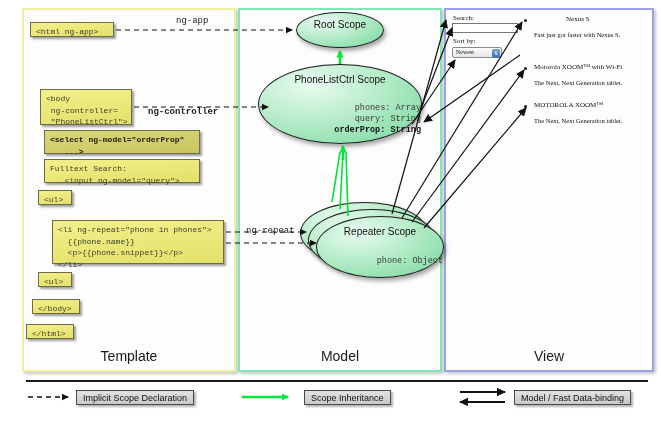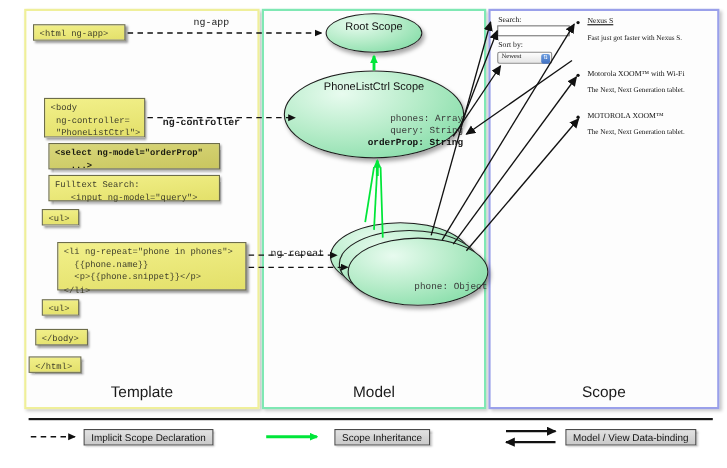--- a/index.html
+++ b/index.html
@@ -72,21 +72,21 @@
 
 <div id="stage">
 
   <div class="col" id="col-template">
     <div class="col-label">Template</div>
   </div>
   <div class="col" id="col-model">
     <div class="col-label">Model</div>
   </div>
   <div class="col" id="col-view">
-    <div class="col-label">Scope</div>
+    <div class="col-label">View</div>
   </div>
 
   <div class="codebox" style="left:30px;top:22px;width:84px;height:15px;">&lt;html ng-app&gt;</div>
 
   <div class="codebox" style="left:40px;top:89px;width:92px;height:36px;">&lt;body
  ng-controller=
  "PhoneListCtrl"&gt;</div>
 
   <div class="codebox dark" style="left:44px;top:130px;width:156px;height:24px;">&lt;select ng-model="orderProp"
    ...&gt;</div>
@@ -116,34 +116,36 @@
     <div class="etitle" style="top:9px;">PhoneListCtrl
 Scope</div>
     <div class="eprops" style="top:38px;">phones: Array</div>
     <div class="eprops" style="top:49px;">query: String</div>
     <div class="eprops" style="top:60px;color:#111;font-weight:bold;">orderProp: String</div>
   </div>
 
   <div class="ellipse" style="left:300px;top:202px;width:128px;height:62px;"></div>
   <div class="ellipse" style="left:308px;top:209px;width:128px;height:62px;"></div>
   <div class="ellipse" style="left:316px;top:216px;width:128px;height:62px;">
+    <div class="etitle" style="top:9px;">Repeater
+Scope</div>
     <div class="eprops" style="top:39px;">phone: Object</div>
   </div>
 
   <div class="v-label" style="left:453px;top:14px;">Search:</div>
   <div id="v-search-input" title=""></div>
 
   <div class="v-label" style="left:453px;top:37px;">Sort by:</div>
   <div id="v-select">
     <span>Newest</span>
     <span class="arrowbtn">⇅</span>
   </div>
 
   <div class="v-bullet" style="left:524px;top:19px;"></div>
-  <div class="v-item" style="left:534px;top:15px;text-decoration:underline;">Nexus S</div>
+  <div class="v-item" style="left:566px;top:15px;">Nexus S</div>
   <div class="v-desc" style="left:534px;top:31px;">Fast just got faster with Nexus S.</div>
 
   <div class="v-bullet" style="left:524px;top:67px;"></div>
   <div class="v-item" style="left:534px;top:63px;">Motorola XOOM™ with Wi-Fi</div>
   <div class="v-desc" style="left:534px;top:79px;">The Next, Next Generation tablet.</div>
 
   <div class="v-bullet" style="left:524px;top:105px;"></div>
   <div class="v-item" style="left:534px;top:101px;">MOTOROLA XOOM™</div>
   <div class="v-desc" style="left:534px;top:117px;">The Next, Next Generation tablet.</div>
 
@@ -213,15 +215,15 @@
       <line x1="242" y1="397" x2="288" y2="397" stroke="#00e639" stroke-width="2.6" marker-end="url(#ah-green)"></line>
     </g>
     <g>
       <line x1="460" y1="392" x2="505" y2="392" stroke="#111" stroke-width="2" marker-end="url(#ah-black-lg)"></line>
       <line x1="505" y1="402" x2="460" y2="402" stroke="#111" stroke-width="2" marker-end="url(#ah-black-lg)"></line>
     </g>
   </svg>
 
   <div class="legend-box" style="left:76px;top:390px;height:15px;">Implicit Scope Declaration</div>
   <div class="legend-box" style="left:304px;top:390px;height:15px;">Scope Inheritance</div>
-  <div class="legend-box" style="left:514px;top:390px;height:15px;">Model / View Data-binding</div>
+  <div class="legend-box" style="left:514px;top:390px;height:15px;">Model / Fast Data-binding</div>
 
 </div>
 
 </body></html>

